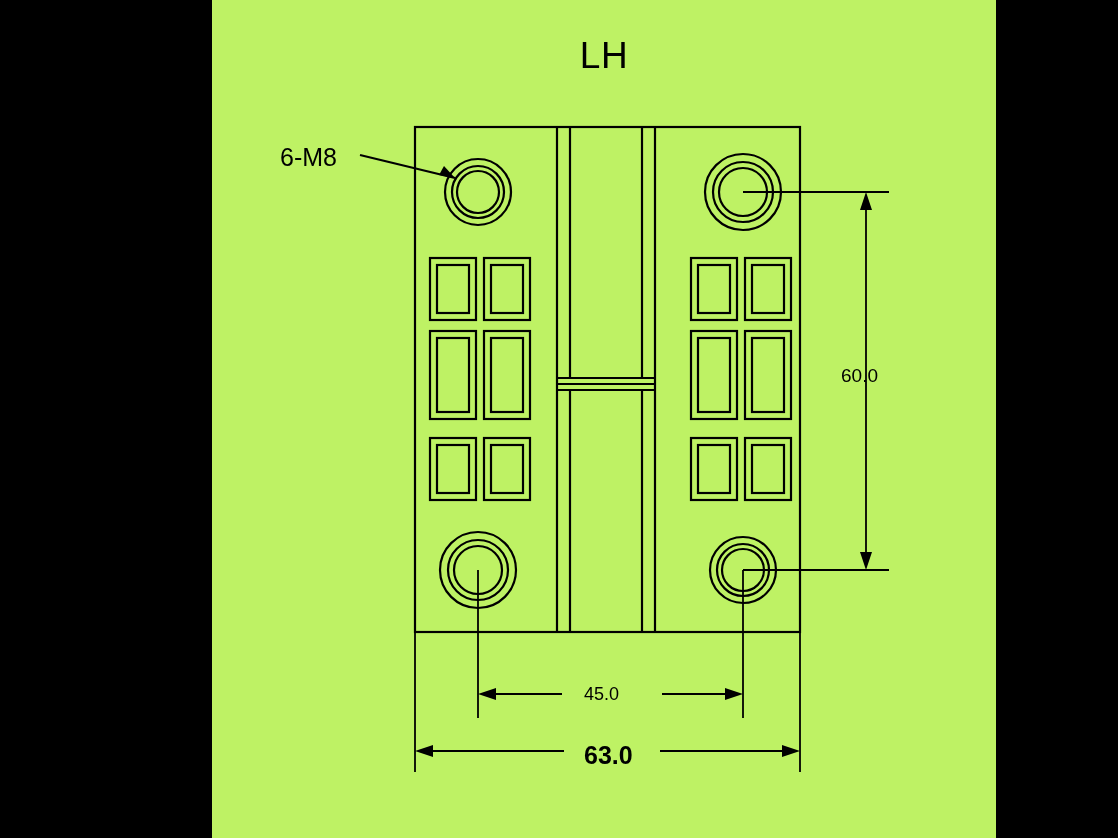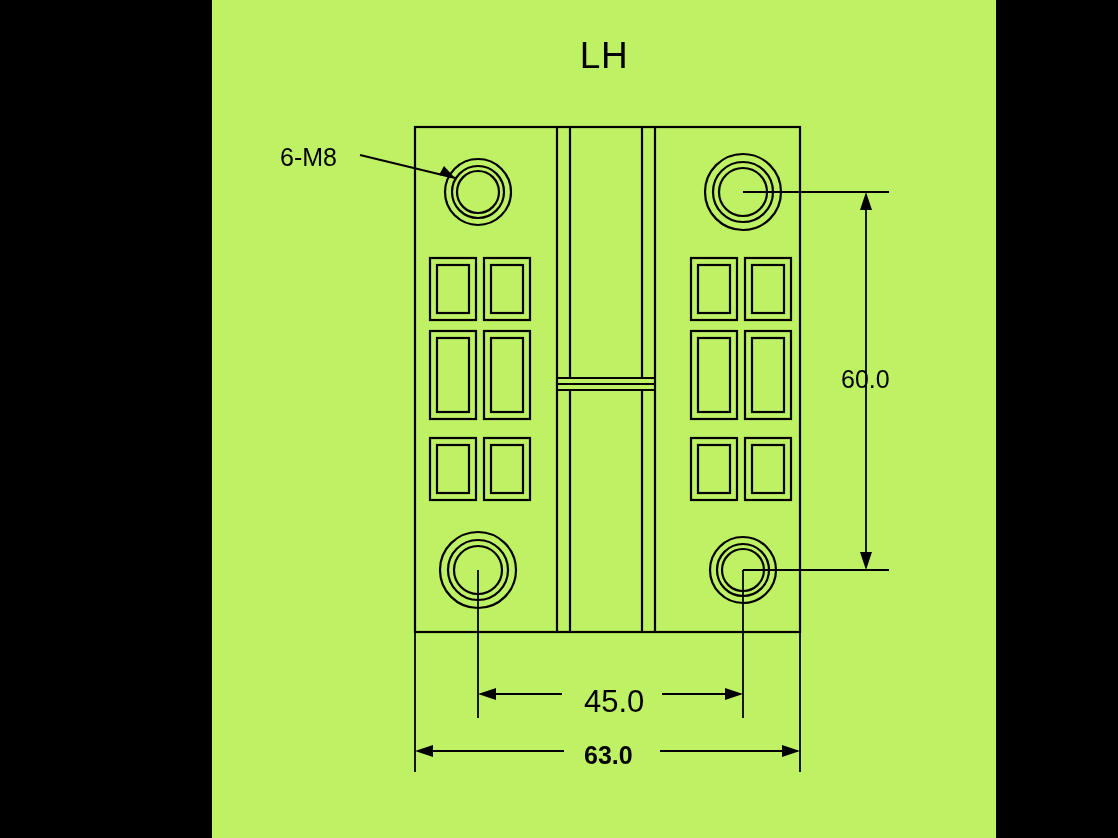--- a/index.html
+++ b/index.html
@@ -50,26 +50,26 @@
     letter-spacing: 0.5px;
   }
   #lbl-4m8 {
     left: 68px;
     top: 143px;
     font-size: 25px;
   }
   #lbl-60 {
     left: 629px;
     top: 365px;
-    font-size: 25px;
+    font-size: 19px;
   }
   #lbl-45 {
     left: 372px;
     top: 684px;
-    font-size: 31px;
+    font-size: 18px;
   }
   #lbl-63 {
     left: 372px;
     top: 741px;
     font-size: 25px;
     font-weight: bold;
   }
 </style>
 </head>
 <body>

